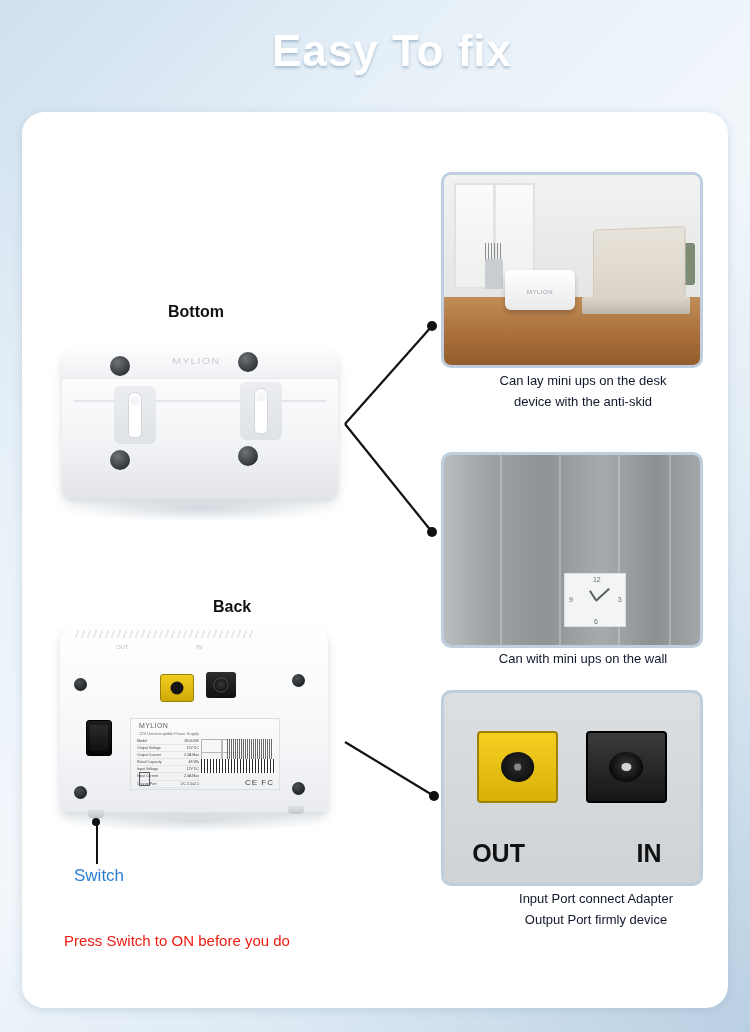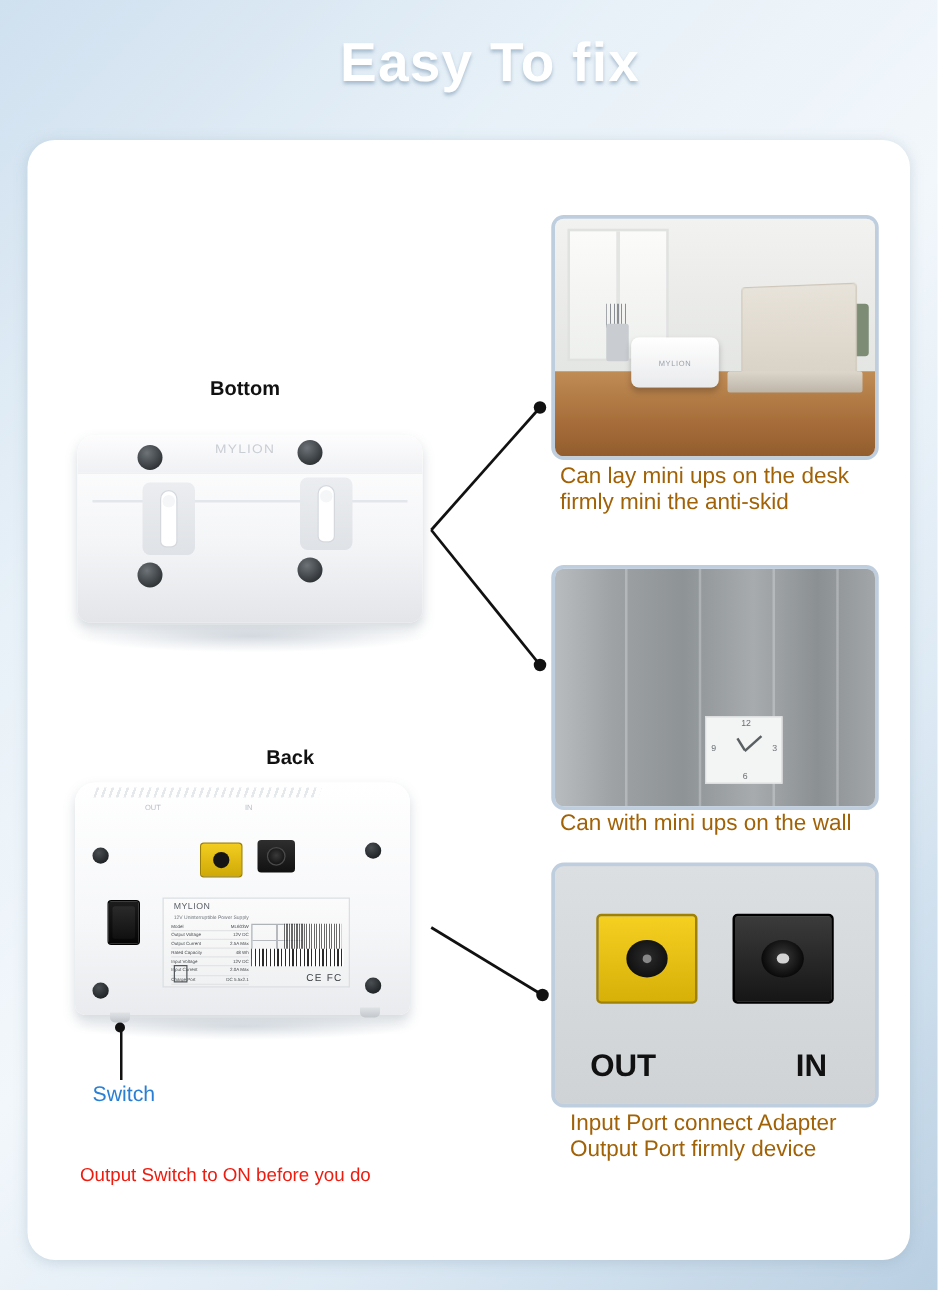--- a/index.html
+++ b/index.html
@@ -173,23 +173,24 @@
   }
   .port-label{
     position:absolute; bottom:8%; font-size:25px; font-weight:bold; color:#111;
   }
   .port-label.out{ left:11%; }
   .port-label.in{ right:15%; }
 
   
   .caption {
     position: absolute;
-    font-size: 18px;
-    color: #a16207;
+    font-size: 13px;
+    color: #0f172a;
     line-height: 21px;
+    text-align: center;
   }
   #cap-desk { left: 448px; top: 370px; width: 270px; }
   #cap-wall { left: 448px; top: 648px; width: 270px; }
   #cap-ports { left: 456px; top: 888px; width: 280px; }
 
   .label-bold {
     position: absolute;
     font-size: 16px;
     font-weight: bold;
     color: #111;
@@ -465,21 +466,21 @@
     <div class="port-in">
       <div class="hole"></div>
       <div class="pin"></div>
     </div>
     <div class="port-label out">OUT</div>
     <div class="port-label in">IN</div>
   </div>
 
   <div class="caption" id="cap-desk">
     <div>Can lay mini ups on the desk</div>
-    <div>firmly mini the anti-skid</div>
+    <div>device with the anti-skid</div>
   </div>
 
   <div class="caption" id="cap-wall">
     <div>Can with mini ups on the wall</div>
   </div>
 
   <div class="caption" id="cap-ports">
     <div>Input Port connect Adapter</div>
     <div>Output Port firmly device</div>
   </div>
@@ -574,16 +575,16 @@
     <div class="bk-foot" id="bk-foot-r"></div>
     <div class="bk-shadow"></div>
   </div>
 
   <div class="switch-leader-dot"></div>
   <div class="switch-leader"></div>
   <div id="switch-label">Switch</div>
 
 
   <div id="warning">
-    <div>Output Switch to ON before you do</div>
+    <div>Press Switch to ON before you do</div>
   </div>
 
 </div>
 
 </body></html>

